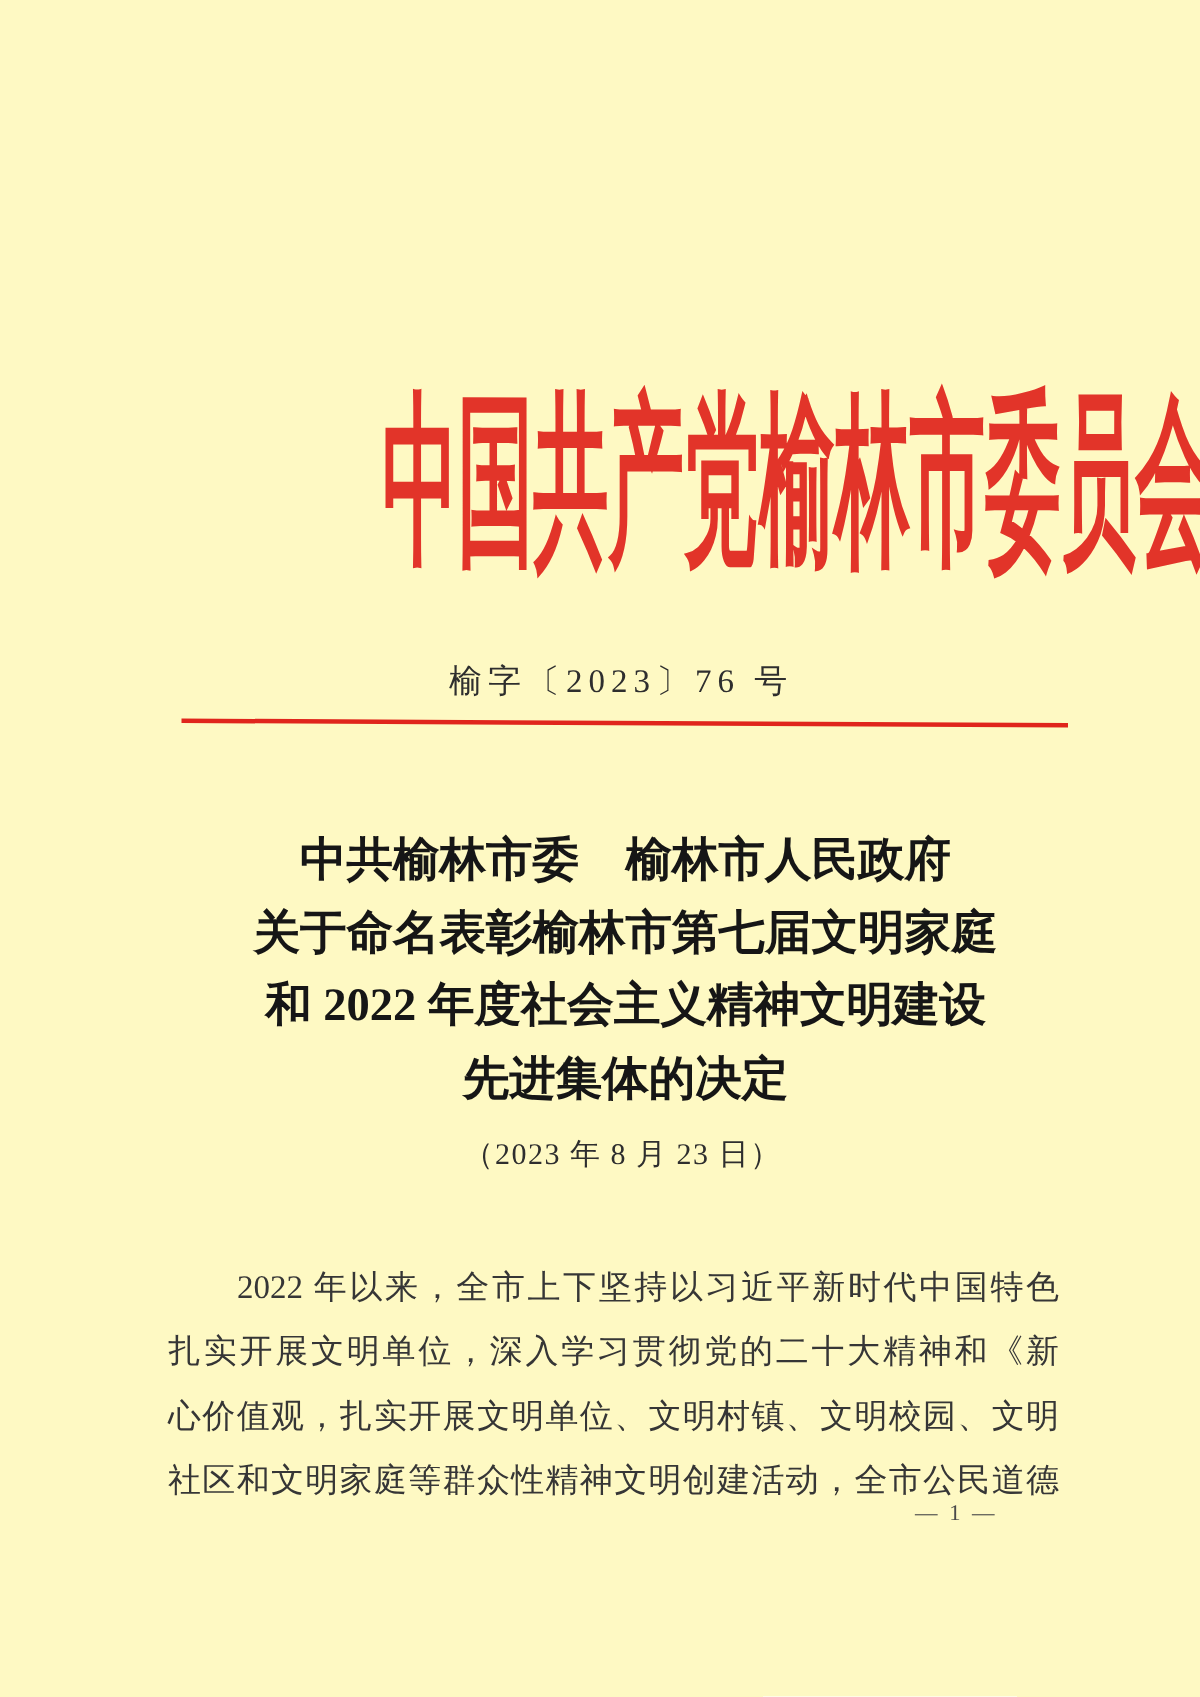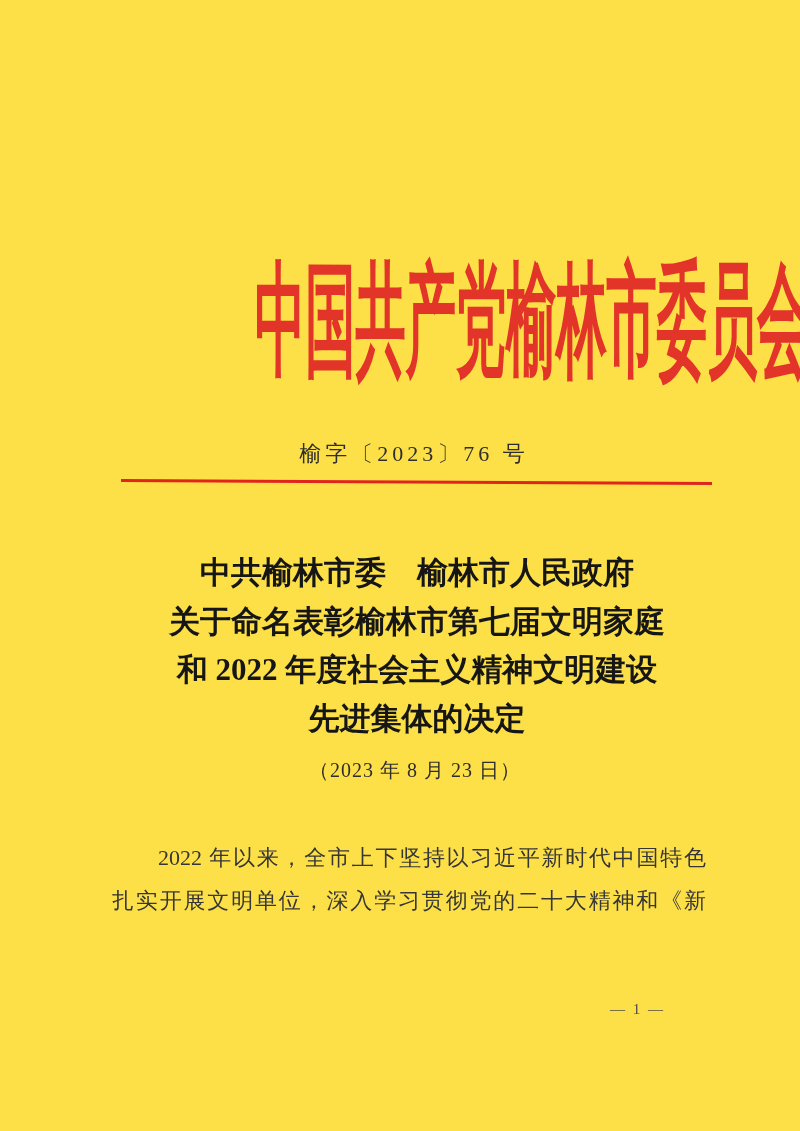--- a/index.html
+++ b/index.html
@@ -6,21 +6,21 @@
     margin: 0;
     padding: 0;
     background: #ffffff;
     overflow: hidden;
     font-family: "Liberation Serif", "DejaVu Serif", serif;
   }
   .page {
     position: relative;
     width: 800px;
     height: 1131px;
-    background: #fde047;
+    background: #fef9c3;
     overflow: hidden;
   }
   
   .masthead {
     position: absolute;
     top: 260px;
     left: 0;
     width: 800px;
     text-align: center;
     font-size: 124px;
@@ -121,17 +121,19 @@
     <div class="title-line">关于命名表彰榆林市第七届文明家庭</div>
     <div class="title-line">和 2022 年度社会主义精神文明建设</div>
     <div class="title-line">先进集体的决定</div>
   </div>
 
   <div class="date-line">（2023 年 8 月 23 日）</div>
 
   <div class="body-block">
     <div class="body-line indent">2022 年以来，全市上下坚持以习近平新时代中国特色</div>
     <div class="body-line">扎实开展文明单位，深入学习贯彻党的二十大精神和《新</div>
+    <div class="body-line">心价值观，扎实开展文明单位、文明村镇、文明校园、文明</div>
+    <div class="body-line">社区和文明家庭等群众性精神文明创建活动，全市公民道德</div>
   </div>
 
   <div class="page-number">— 1 —</div>
 
 </div>
 
 </body></html>

